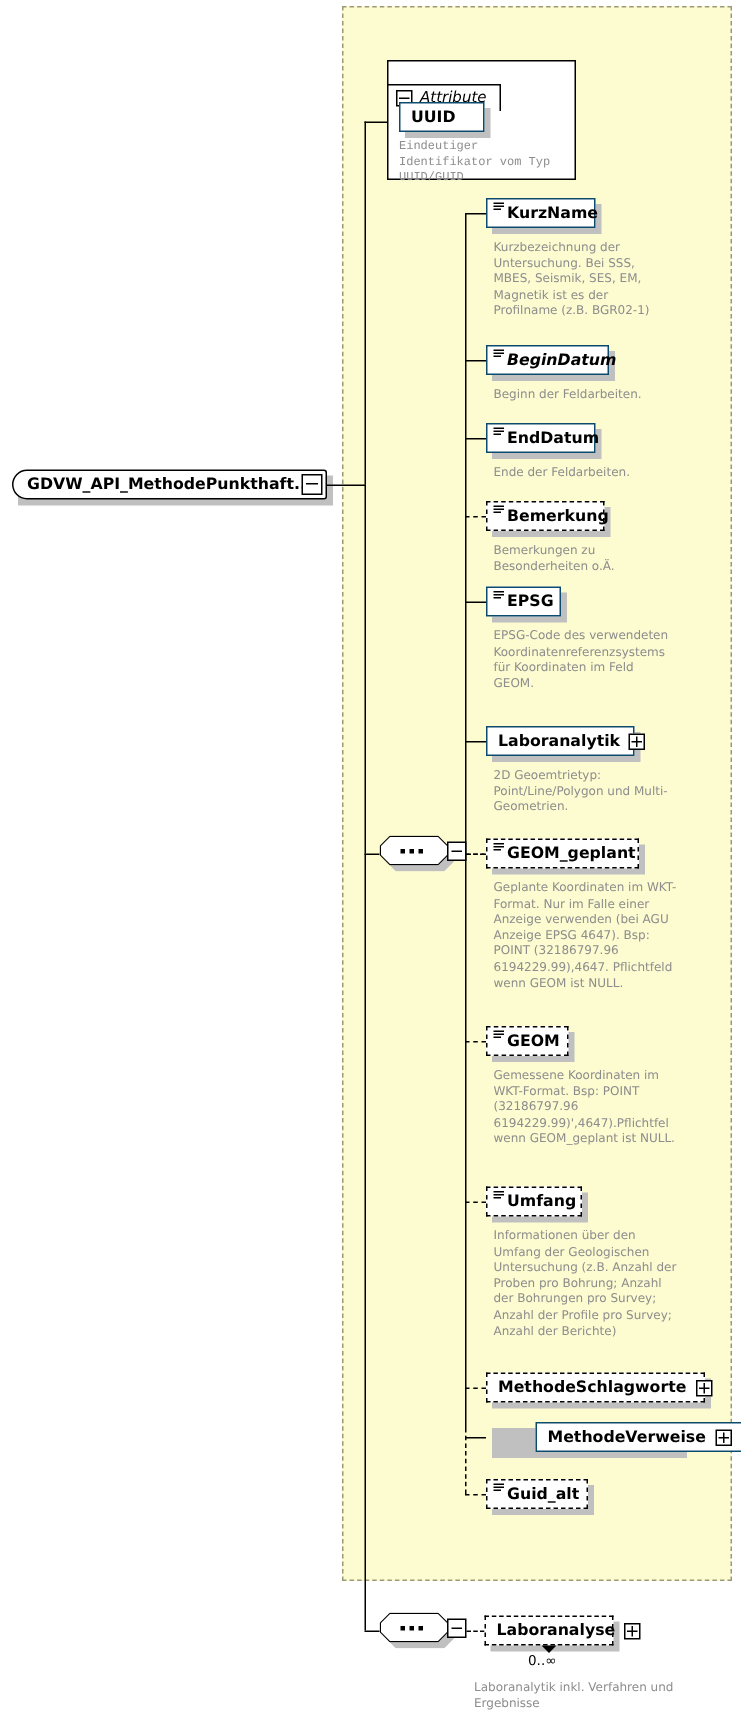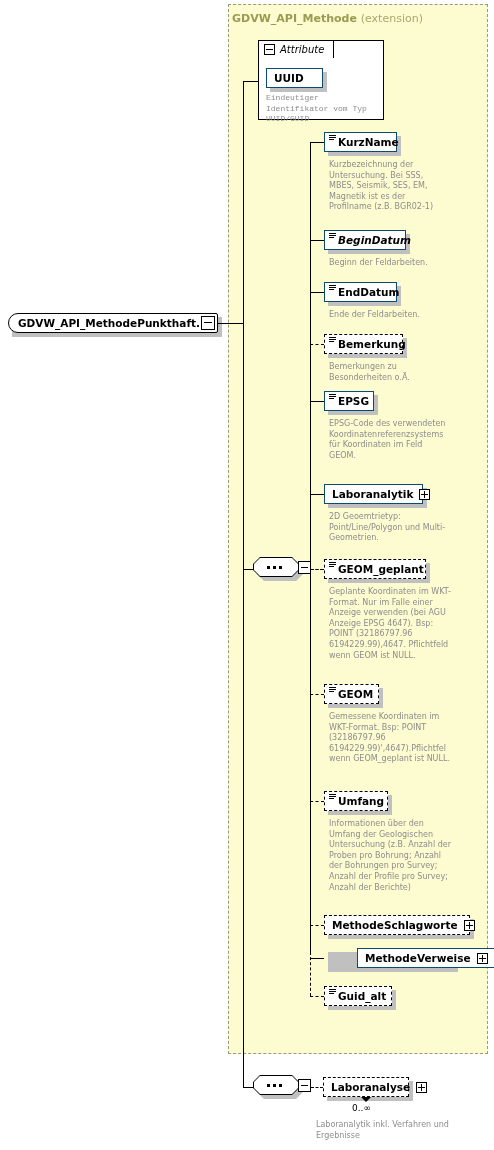--- a/index.html
+++ b/index.html
@@ -93,21 +93,21 @@
     font-size:8px;line-height:10.6px;color:#8d8d8d;
     white-space:pre-line;
   }
 
   
   .attr-panel{
     position:absolute;left:258px;top:40px;width:126px;height:80px;
     background:#ffffff;border:1px solid #000;box-sizing:border-box;
   }
   .attr-tab{
-    position:absolute;left:258px;top:40px;width:76px;height:18px;
+    position:absolute;left:258px;top:56px;width:76px;height:18px;
     background:#ffffff;border:1px solid #000;border-bottom:none;box-sizing:border-box;
     display:flex;align-items:center;
   }
   .attr-tab .minus{
     position:relative;width:11px;height:11px;border:1px solid #000;background:#fff;
     box-sizing:border-box;margin-left:5px;margin-right:5px;flex:0 0 auto;
   }
   .attr-tab .minus:before{content:"";position:absolute;left:1px;top:4px;width:7px;height:1px;background:#000;}
   .attr-tab .lbl{font-size:10px;font-style:italic;color:#000;line-height:1;}
 
@@ -144,24 +144,20 @@
   .carrow{position:absolute;width:0;height:0;
     border-left:5px solid transparent;border-right:5px solid transparent;
     border-top:5px solid #000;}
 </style>
 </head>
 <body>
 
 <div id="canvas">
 
   <div class="ext-box"></div>
-  <div class="ext-title">
-    <span>GDVW_API_Methode</span>
-    <span class="light">(extension)</span>
-  </div>
 
   <div class="root-shadow"></div>
   <div class="root">
     <span class="lbl">GDVW_API_MethodePunkthaft...</span>
     <span class="expander"></span>
   </div>
 
   <div class="ln lnh" style="left:218px;top:323px;width:26px;"></div>
 
   <div class="ln lnv" style="left:243px;top:81px;height:242px;"></div>

